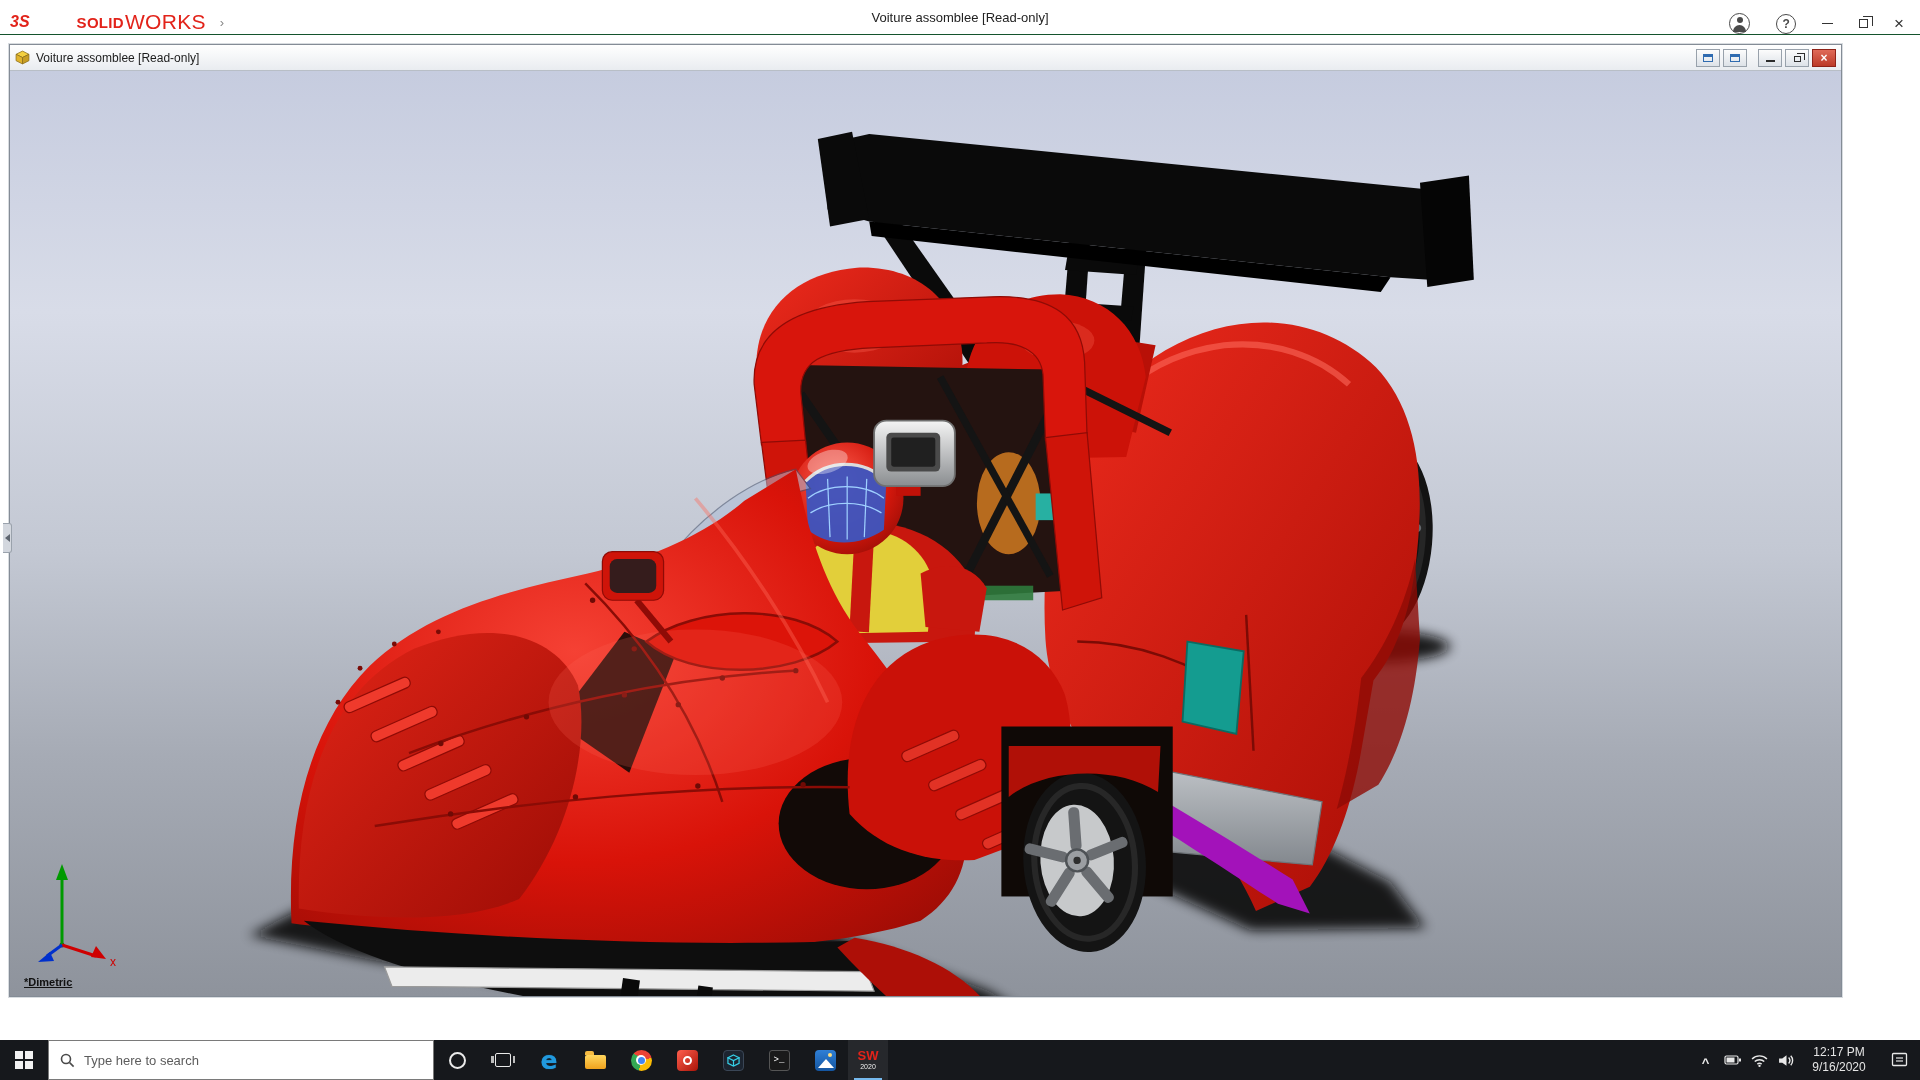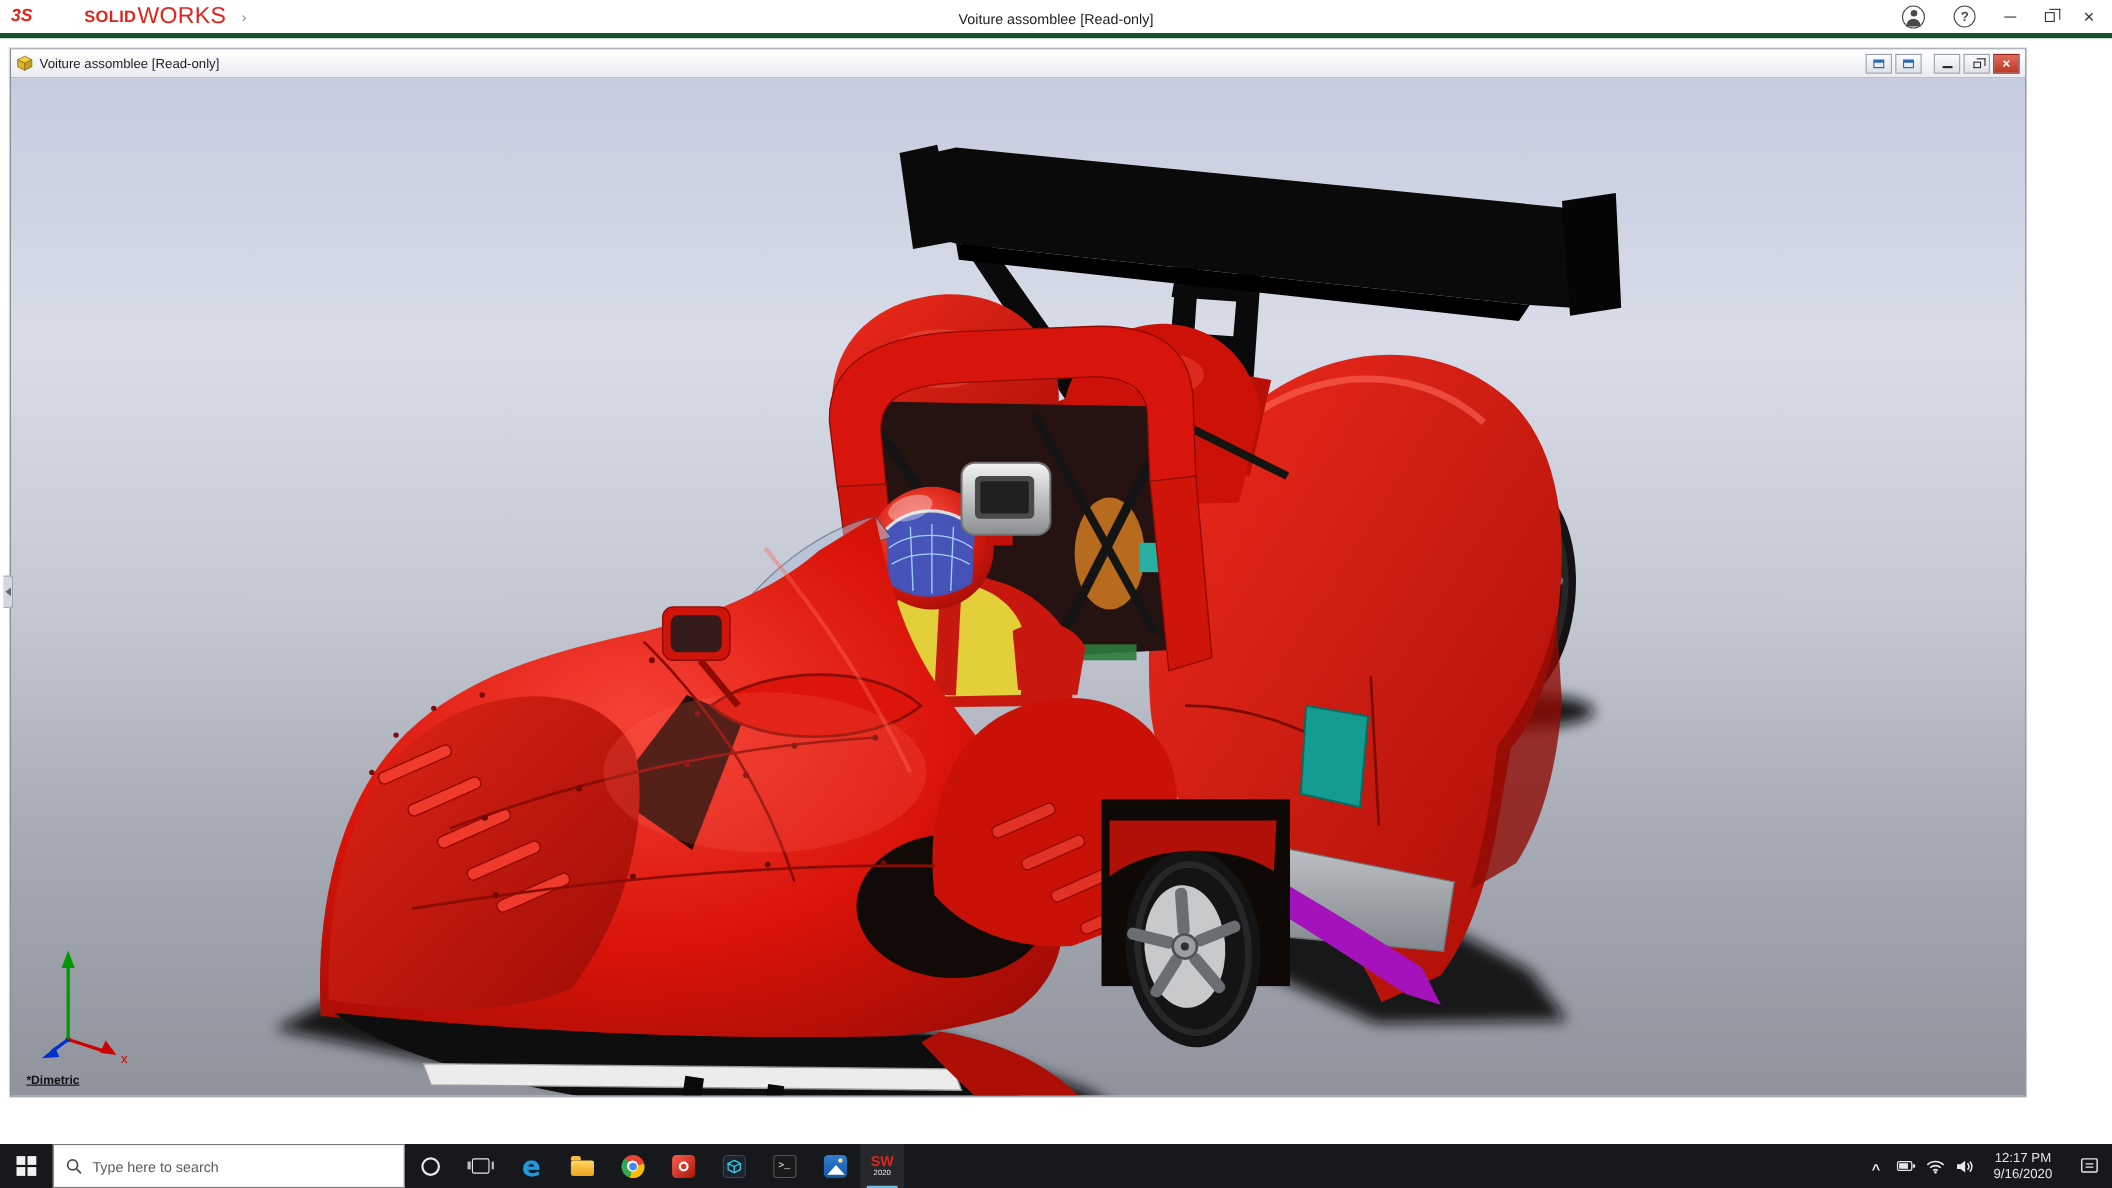--- a/index.html
+++ b/index.html
@@ -1,20 +1,20 @@
 <!DOCTYPE html>
 <html><head>
 <meta charset="utf-8">
 <style>
   * { margin:0; padding:0; box-sizing:border-box; }
   html,body { width:1920px; height:1080px; overflow:hidden; background:#000; }
   .screen { position:relative; width:1920px; height:1080px; font-family:"Liberation Sans", sans-serif; background:#fff; }
 
   
-  .titlebar { position:absolute; top:0; left:0; right:0; height:35px; background:#ffffff; border-bottom:5px solid #14532d; display:flex; align-items:center; }
+  .titlebar { position:absolute; top:0; left:0; right:0; height:35px; background:#ffffff; border-bottom:1px solid #14532d; display:flex; align-items:flex-end; }
   .brand { display:flex; align-items:center; gap:4px; padding-left:10px; }
   .brand-3s { color:#e2231a; font-weight:700; font-style:italic; font-size:16px; }
   .brand-solid { color:#e2231a; font-weight:700; font-size:15px; letter-spacing:.3px;margin-left:43px; }
   .brand-works { color:#e2231a; font-weight:400; font-size:21px; letter-spacing:.3px; margin-left:-3px; }
   .brand-arrow { color:#888; font-size:13px; margin-left:10px; }
   .app-title { position:absolute; left:50%; top:0; transform:translateX(-50%); height:35px; line-height:35px; font-size:13px; color:#222; }
   .win-icons { margin-left:auto; display:flex; align-items:center; gap:26px; padding-right:16px; }
   .acct-circle { width:21px; height:21px; border:1.5px solid #4a4a4a; border-radius:50%; position:relative; }
   .acct-circle::before { content:""; position:absolute; top:3px; left:6.5px; width:6px; height:6px; border-radius:50%; background:#4a4a4a; }
   .acct-circle::after { content:""; position:absolute; bottom:1px; left:3px; width:13px; height:7px; border-radius:7px 7px 0 0; background:#4a4a4a; }
@@ -44,21 +44,21 @@
   .triad { position:absolute; left:12px; bottom:26px; }
 
   .collapse-handle { position:absolute; left:3px; top:488px; width:9px; height:30px; background:#d3d7de; border:1px solid #9aa2ac; border-left:none; border-radius:0 3px 3px 0; display:flex; align-items:center; justify-content:center; z-index:5; }
   .collapse-handle::before { content:""; width:0; height:0; border-top:4px solid transparent; border-bottom:4px solid transparent; border-right:5px solid #5f6670; }
 
   
   .taskbar { position:absolute; bottom:0; left:0; right:0; height:40px; background:#16181c; display:flex; align-items:stretch; color:#e8e8e8; }
   .tb-start { width:48px; display:flex; align-items:center; justify-content:center; }
   .win-logo { display:grid; grid-template-columns:8px 8px; grid-template-rows:8px 8px; gap:1.5px; }
   .win-logo span { background:#f2f2f2; }
-  .tb-search { width:320px; background:#ffffff; display:flex; align-items:center; gap:9px; padding:0 11px; border:1px solid #7a7a7a; }
+  .tb-search { width:386px; background:#ffffff; display:flex; align-items:center; gap:9px; padding:0 11px; border:1px solid #7a7a7a; }
   .tb-search input { border:none; outline:none; flex:1; font-size:13px; color:#333; background:transparent; font-family:"Liberation Sans", sans-serif; }
   .tb-search input::placeholder { color:#5c5c5c; opacity:1; }
   .tb-icon { width:46px; display:flex; align-items:center; justify-content:center; position:relative; }
   .icon-cortana { width:17px; height:17px; border:2px solid #eaeaea; border-radius:50%; }
   .icon-taskview { position:relative; width:16px; height:14px; border:1.7px solid #eaeaea; border-radius:2px; }
   .icon-taskview::before { content:""; position:absolute; left:-5px; top:2px; width:2.5px; height:7px; background:#bdbdbd; }
   .icon-taskview::after { content:""; position:absolute; right:-5px; top:2px; width:2.5px; height:7px; background:#bdbdbd; }
   .icon-edge { font-size:25px; font-weight:700; color:#2199dd; font-family:"DejaVu Sans", sans-serif; line-height:1; text-shadow:0 0 1px #1478b8; }
   .icon-folder { position:relative; width:21px; height:14px; background:linear-gradient(#ffd65e,#f0a21d); border-radius:2px; margin-top:3px; }
   .icon-folder::before { content:""; position:absolute; top:-3.5px; left:0; width:9px; height:4px; background:#f6bb42; border-radius:2px 2px 0 0; }

